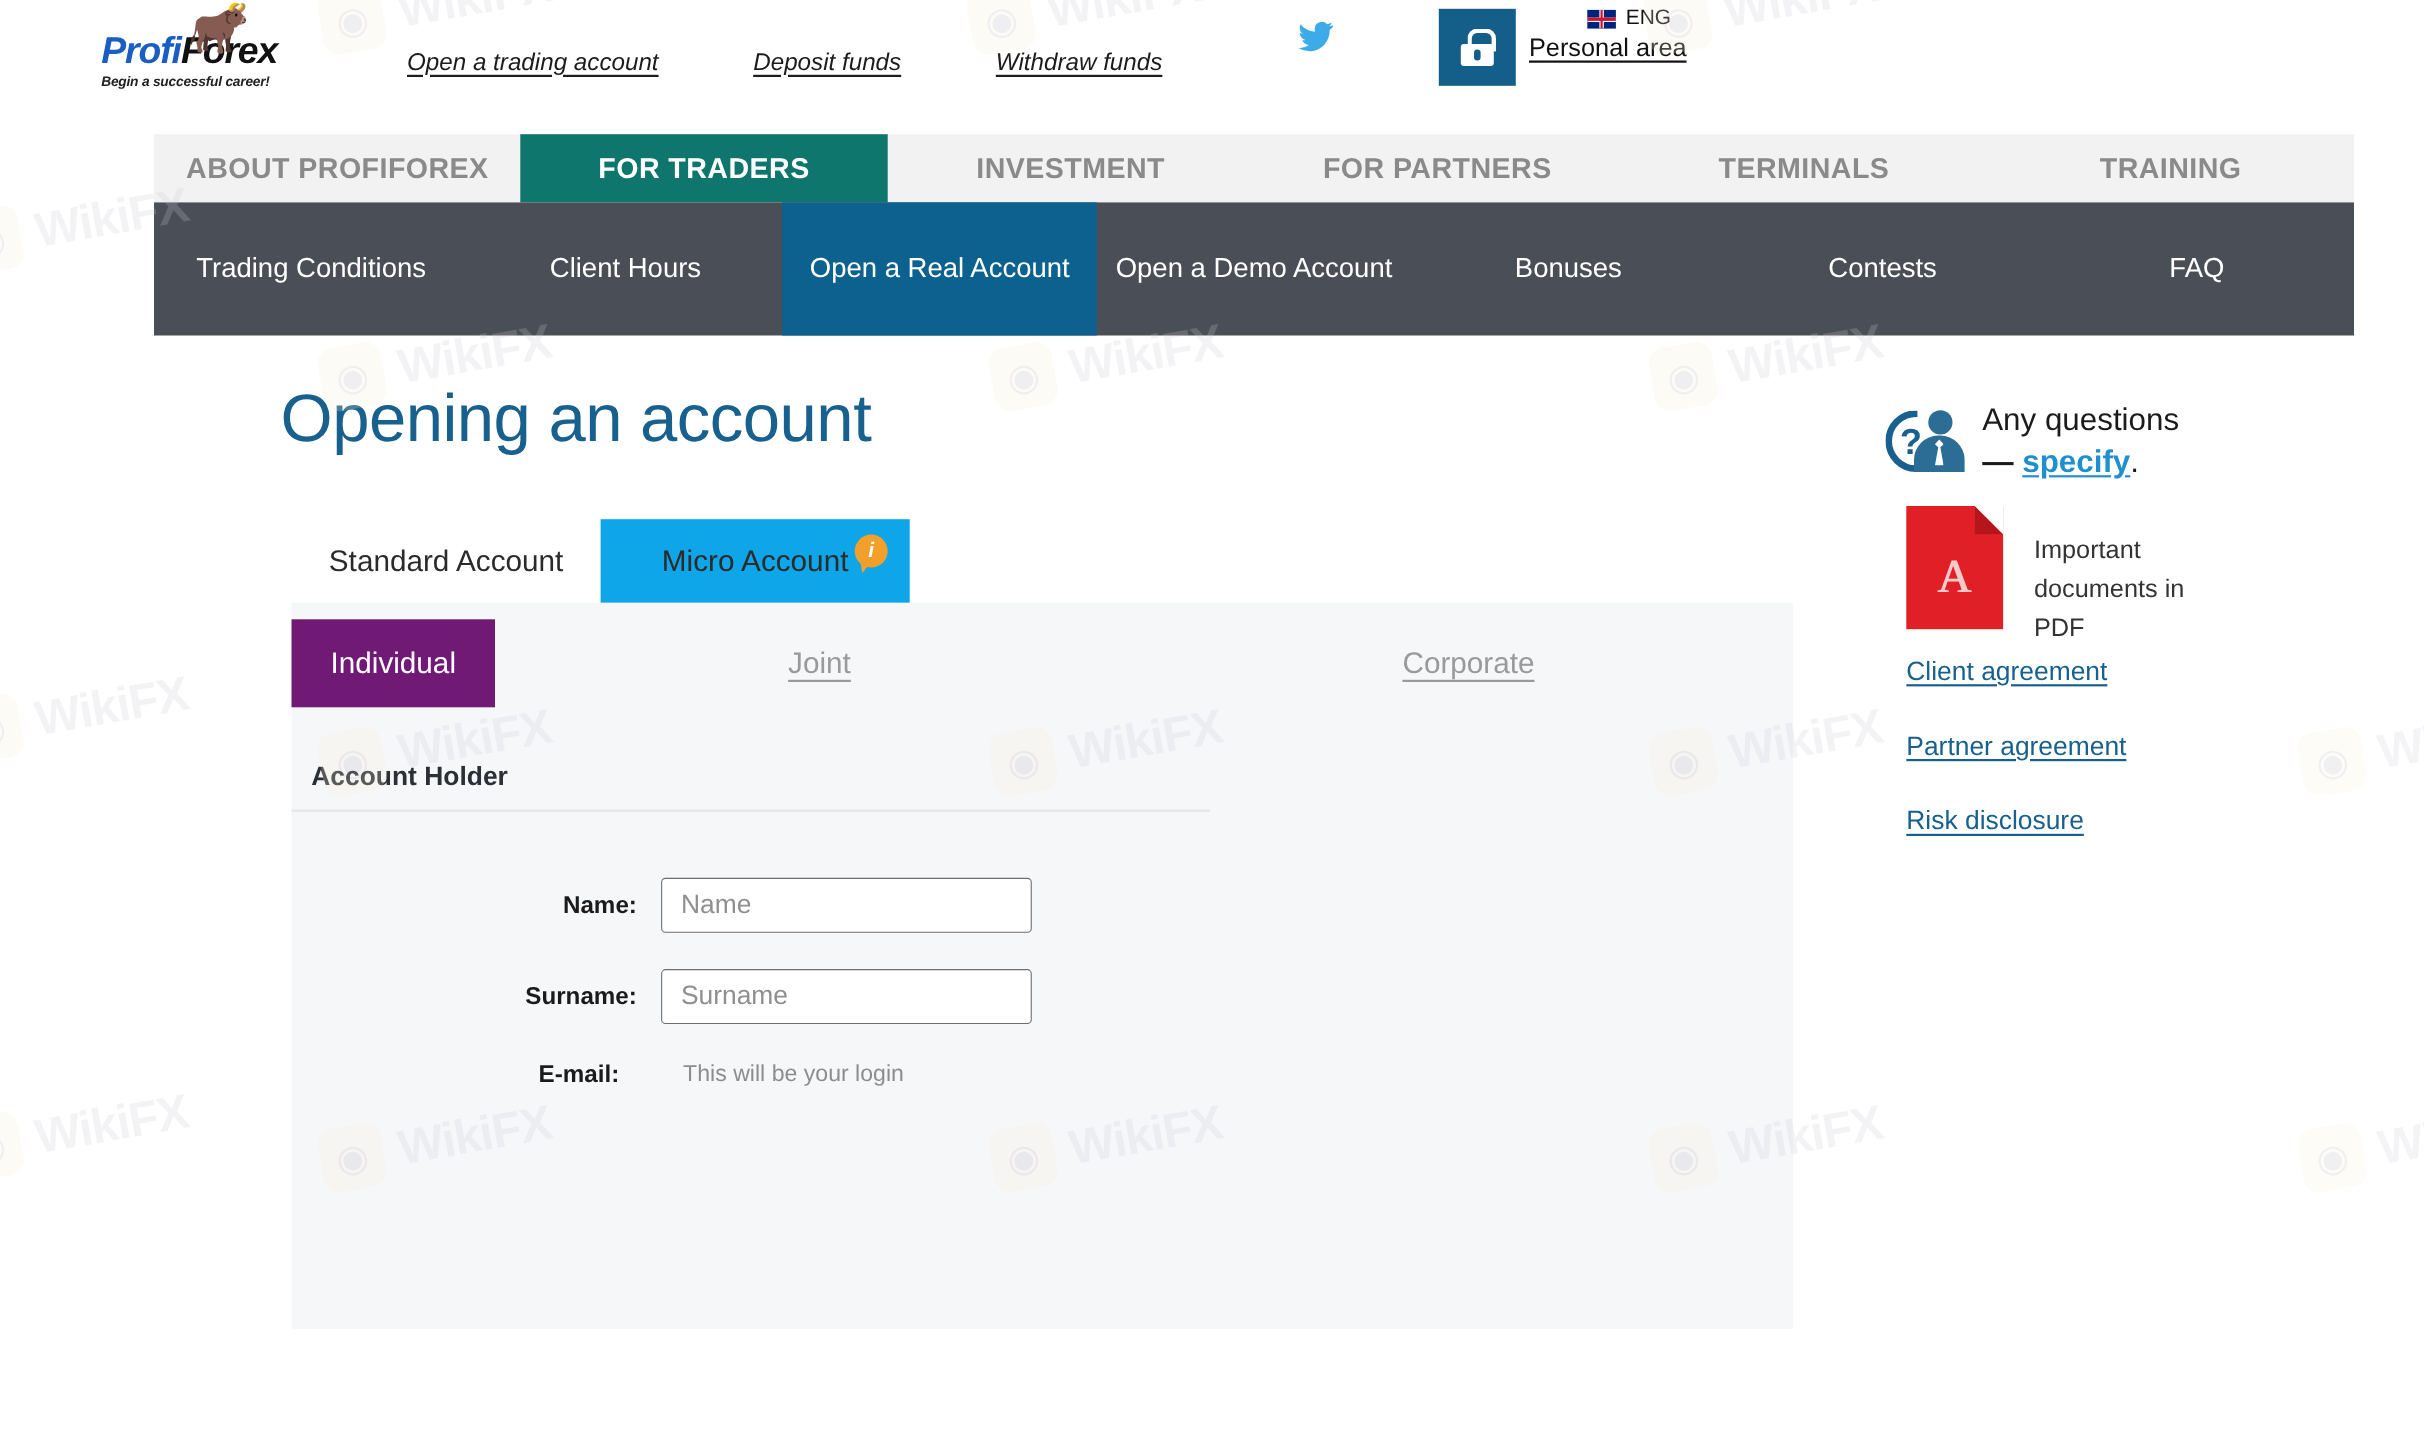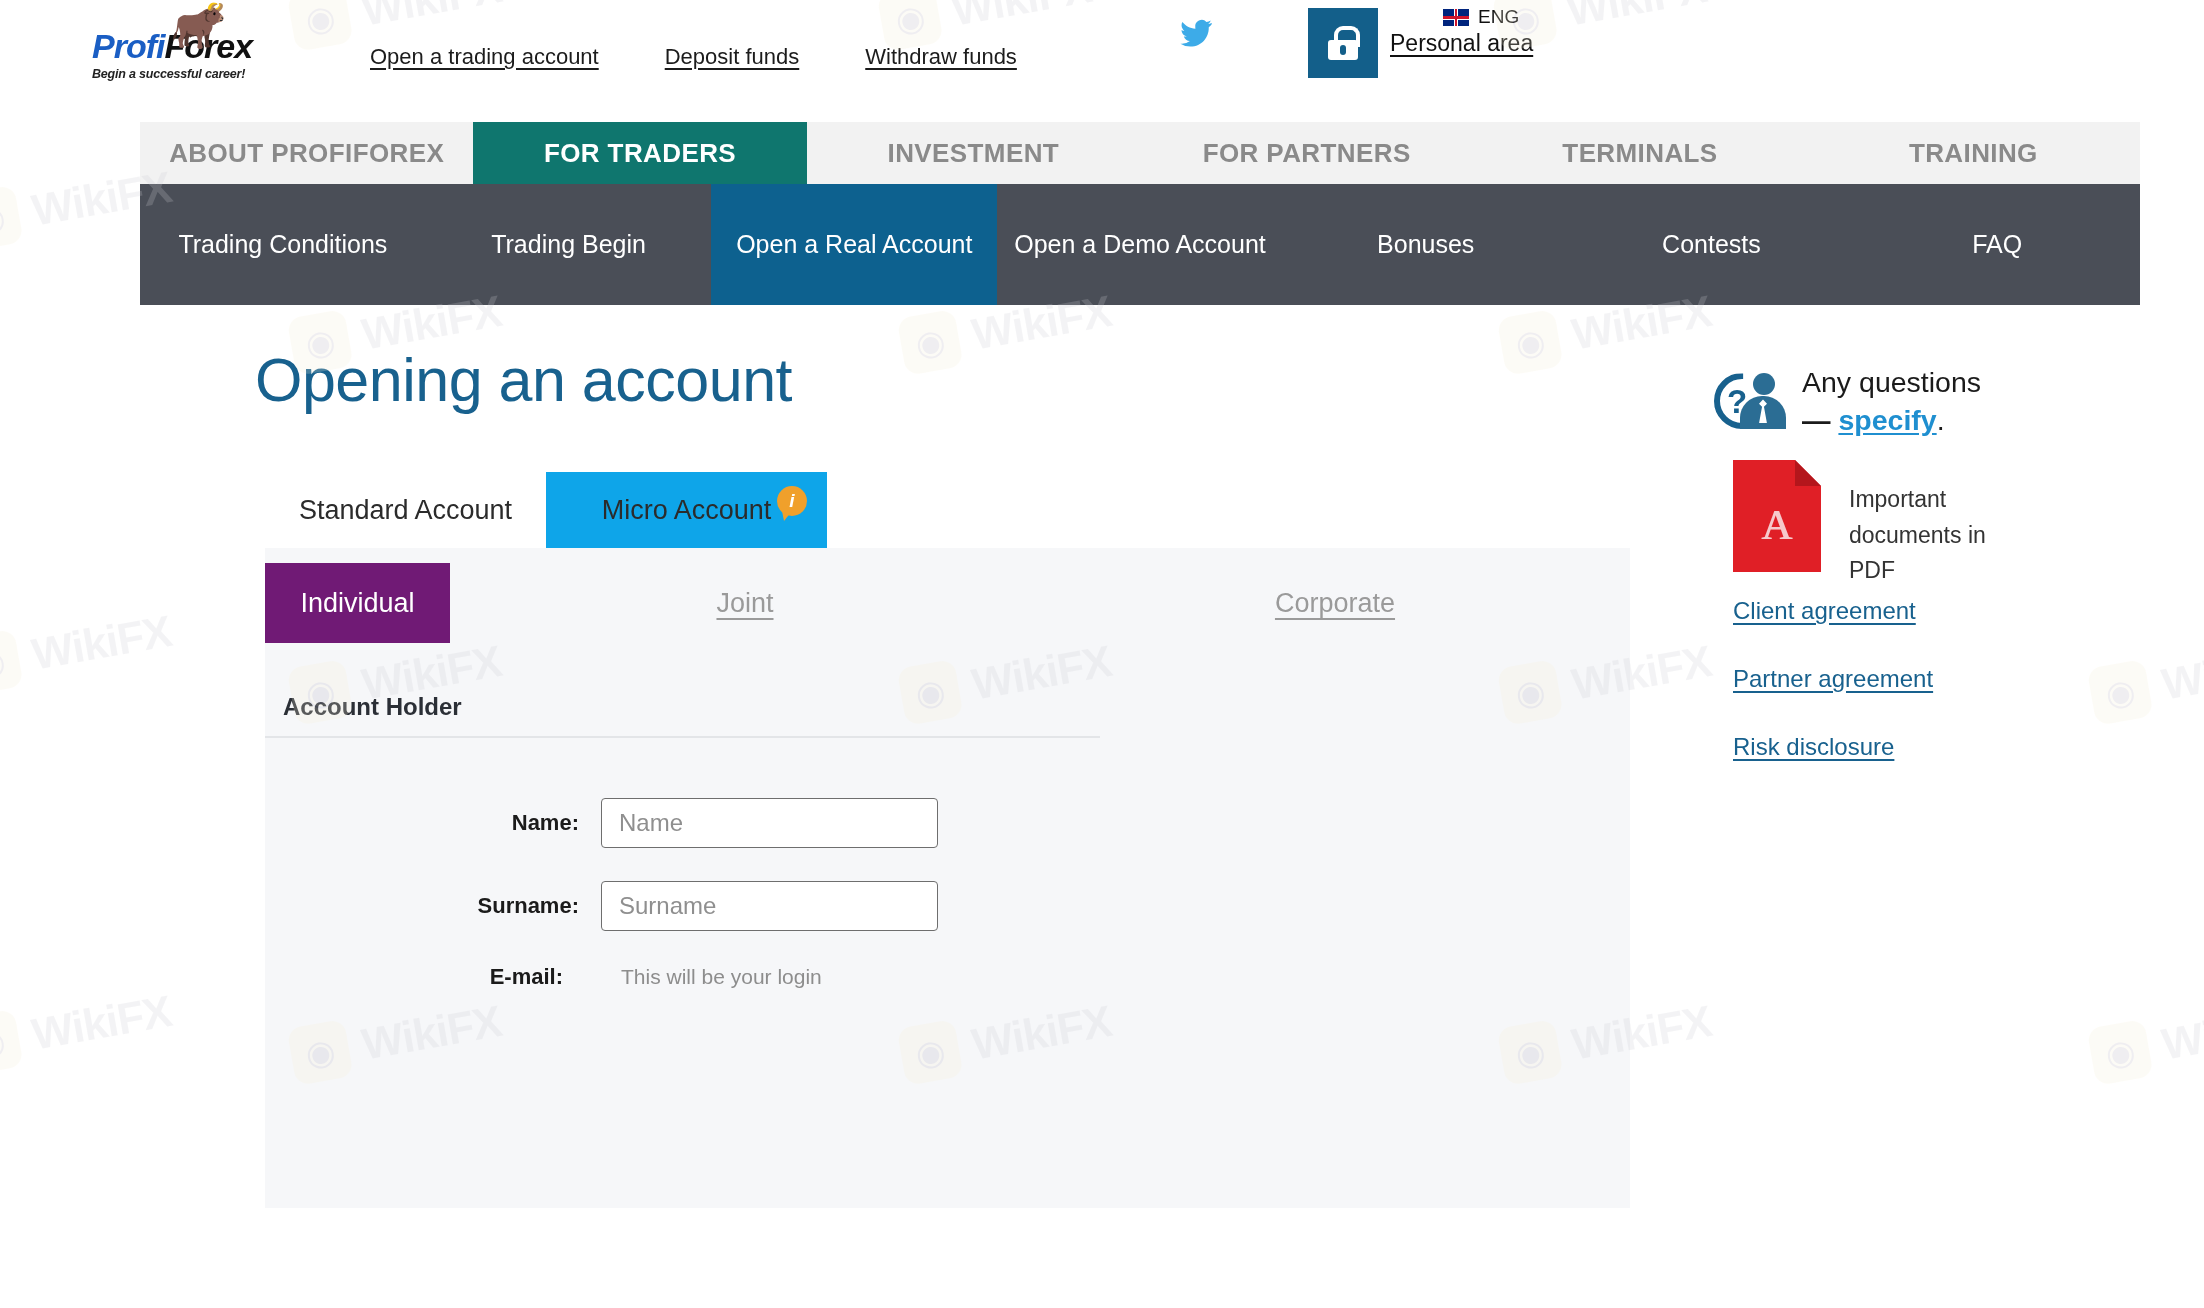--- a/index.html
+++ b/index.html
@@ -36,21 +36,21 @@
   .logo { position: absolute; left: 92px; top: 6px; width: 160px; }
   .logo-bull {
     position: absolute; left: 78px; top: -8px; font-size: 46px; color: #111;
     transform: scaleX(-1);
   }
   .logo-name { font-size: 34px; font-weight: bold; font-style: italic; letter-spacing: -1px; line-height: 1.1; padding-top: 22px;}
   .logo-name .p1 { color: #1a5ec4; }
   .logo-name .p2 { color: #111; }
   .logo-tag { font-size: 12.5px; font-weight: bold; font-style: italic; color: #222; margin-top: 2px; letter-spacing: -.2px;}
 
-  .hdr-links { position: absolute; left: 370px; top: 44px; display: flex; gap: 66px; }
+  .hdr-links { position: absolute; left: 370px; top: 44px; display: flex; gap: 86px; font-style: italic; }
   .hdr-links a {
     font-size: 22px; color: #1c1c1c; text-decoration: underline;
     text-underline-offset: 4px;
   }
 
   .twitter-icon { position: absolute; left: 1176px; top: 16px; font-size: 34px; color: #3dabe8; }
 
   .lock-box {
     position: absolute; left: 1308px; top: 8px; width: 70px; height: 70px;
     background: #135f8a; display: flex; align-items: center; justify-content: center;
@@ -291,21 +291,21 @@
   <div class="mi">ABOUT PROFIFOREX</div>
   <div class="mi active">FOR TRADERS</div>
   <div class="mi">INVESTMENT</div>
   <div class="mi">FOR PARTNERS</div>
   <div class="mi">TERMINALS</div>
   <div class="mi">TRAINING</div>
 </div>
 
 <div class="subnav">
   <div class="si">Trading Conditions</div>
-  <div class="si">Trading Begin</div>
+  <div class="si">Client Hours</div>
   <div class="si active">Open a Real Account</div>
   <div class="si">Open a Demo Account</div>
   <div class="si">Bonuses</div>
   <div class="si">Contests</div>
   <div class="si">FAQ</div>
 </div>
 
 <div class="content">
 
   <h1 class="page-title">Opening an account</h1>

